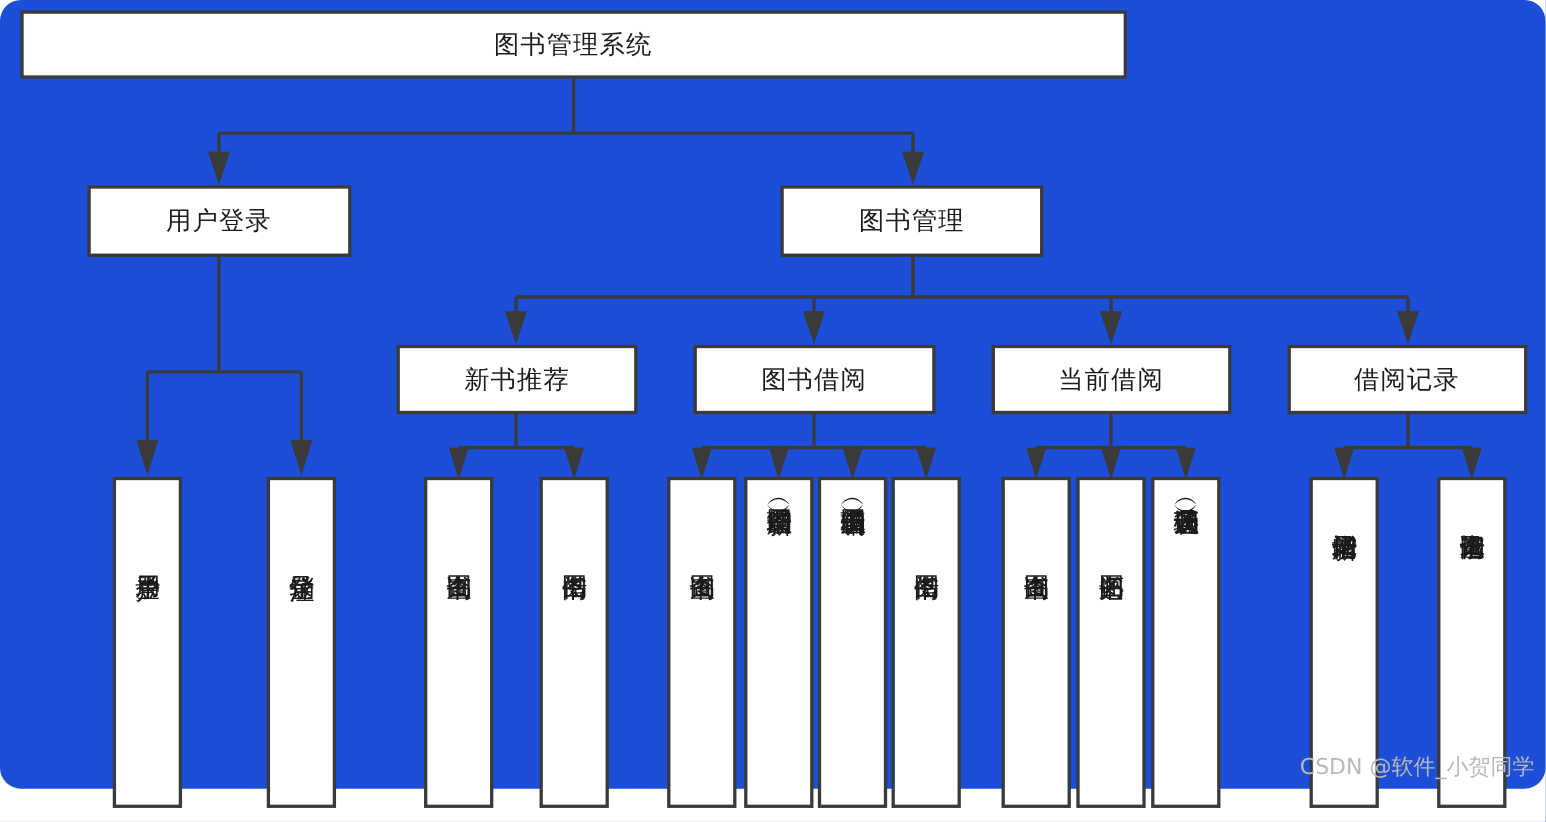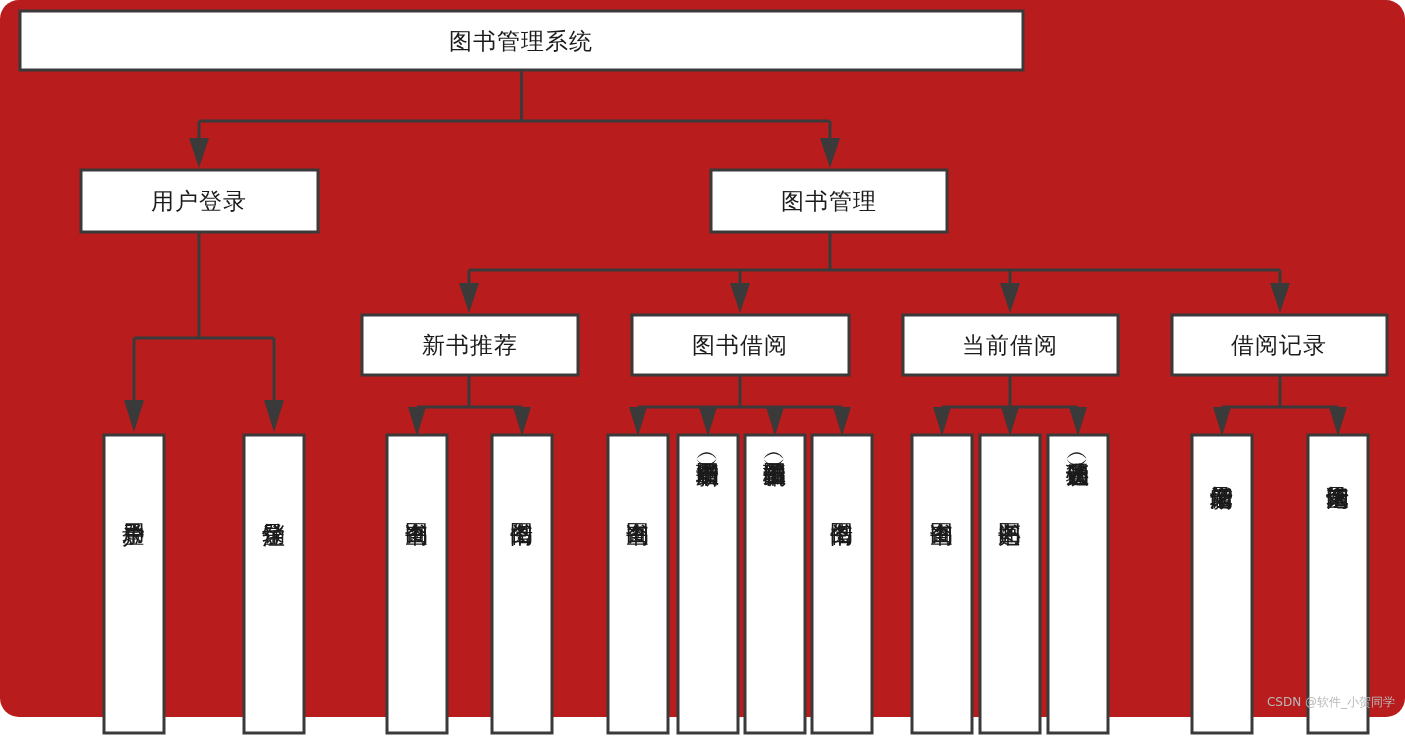--- a/index.html
+++ b/index.html
@@ -11,21 +11,21 @@
   body {
     width: 1405px;
     height: 747px;
     overflow: hidden;
     font-family: "DejaVu Sans", "Liberation Sans", sans-serif;
   }
   #diagram-root {
     position: relative;
     width: 1405px;
     height: 717px;
-    background: #b91c1c;
+    background: #1d4ed8;
     border-radius: 19px;
   }
   svg#diagram-svg {
     position: absolute;
     left: 0;
     top: 0;
     width: 1405px;
     height: 747px;
     display: block;
   }
@@ -59,21 +59,21 @@
     text-anchor: middle;
     letter-spacing: 0px;
     writing-mode: vertical-rl;
     glyph-orientation-vertical: 0;
   }
   .watermark {
     position: absolute;
     right: 10px;
     bottom: 6px;
     font-family: "DejaVu Sans", "Liberation Sans", sans-serif;
-    font-size: 12px;
+    font-size: 20px;
     color: #b9b9b9;
     white-space: nowrap;
     user-select: none;
   }
 </style>
 </head>
 <body>
 
 <div id="diagram-root">
 

